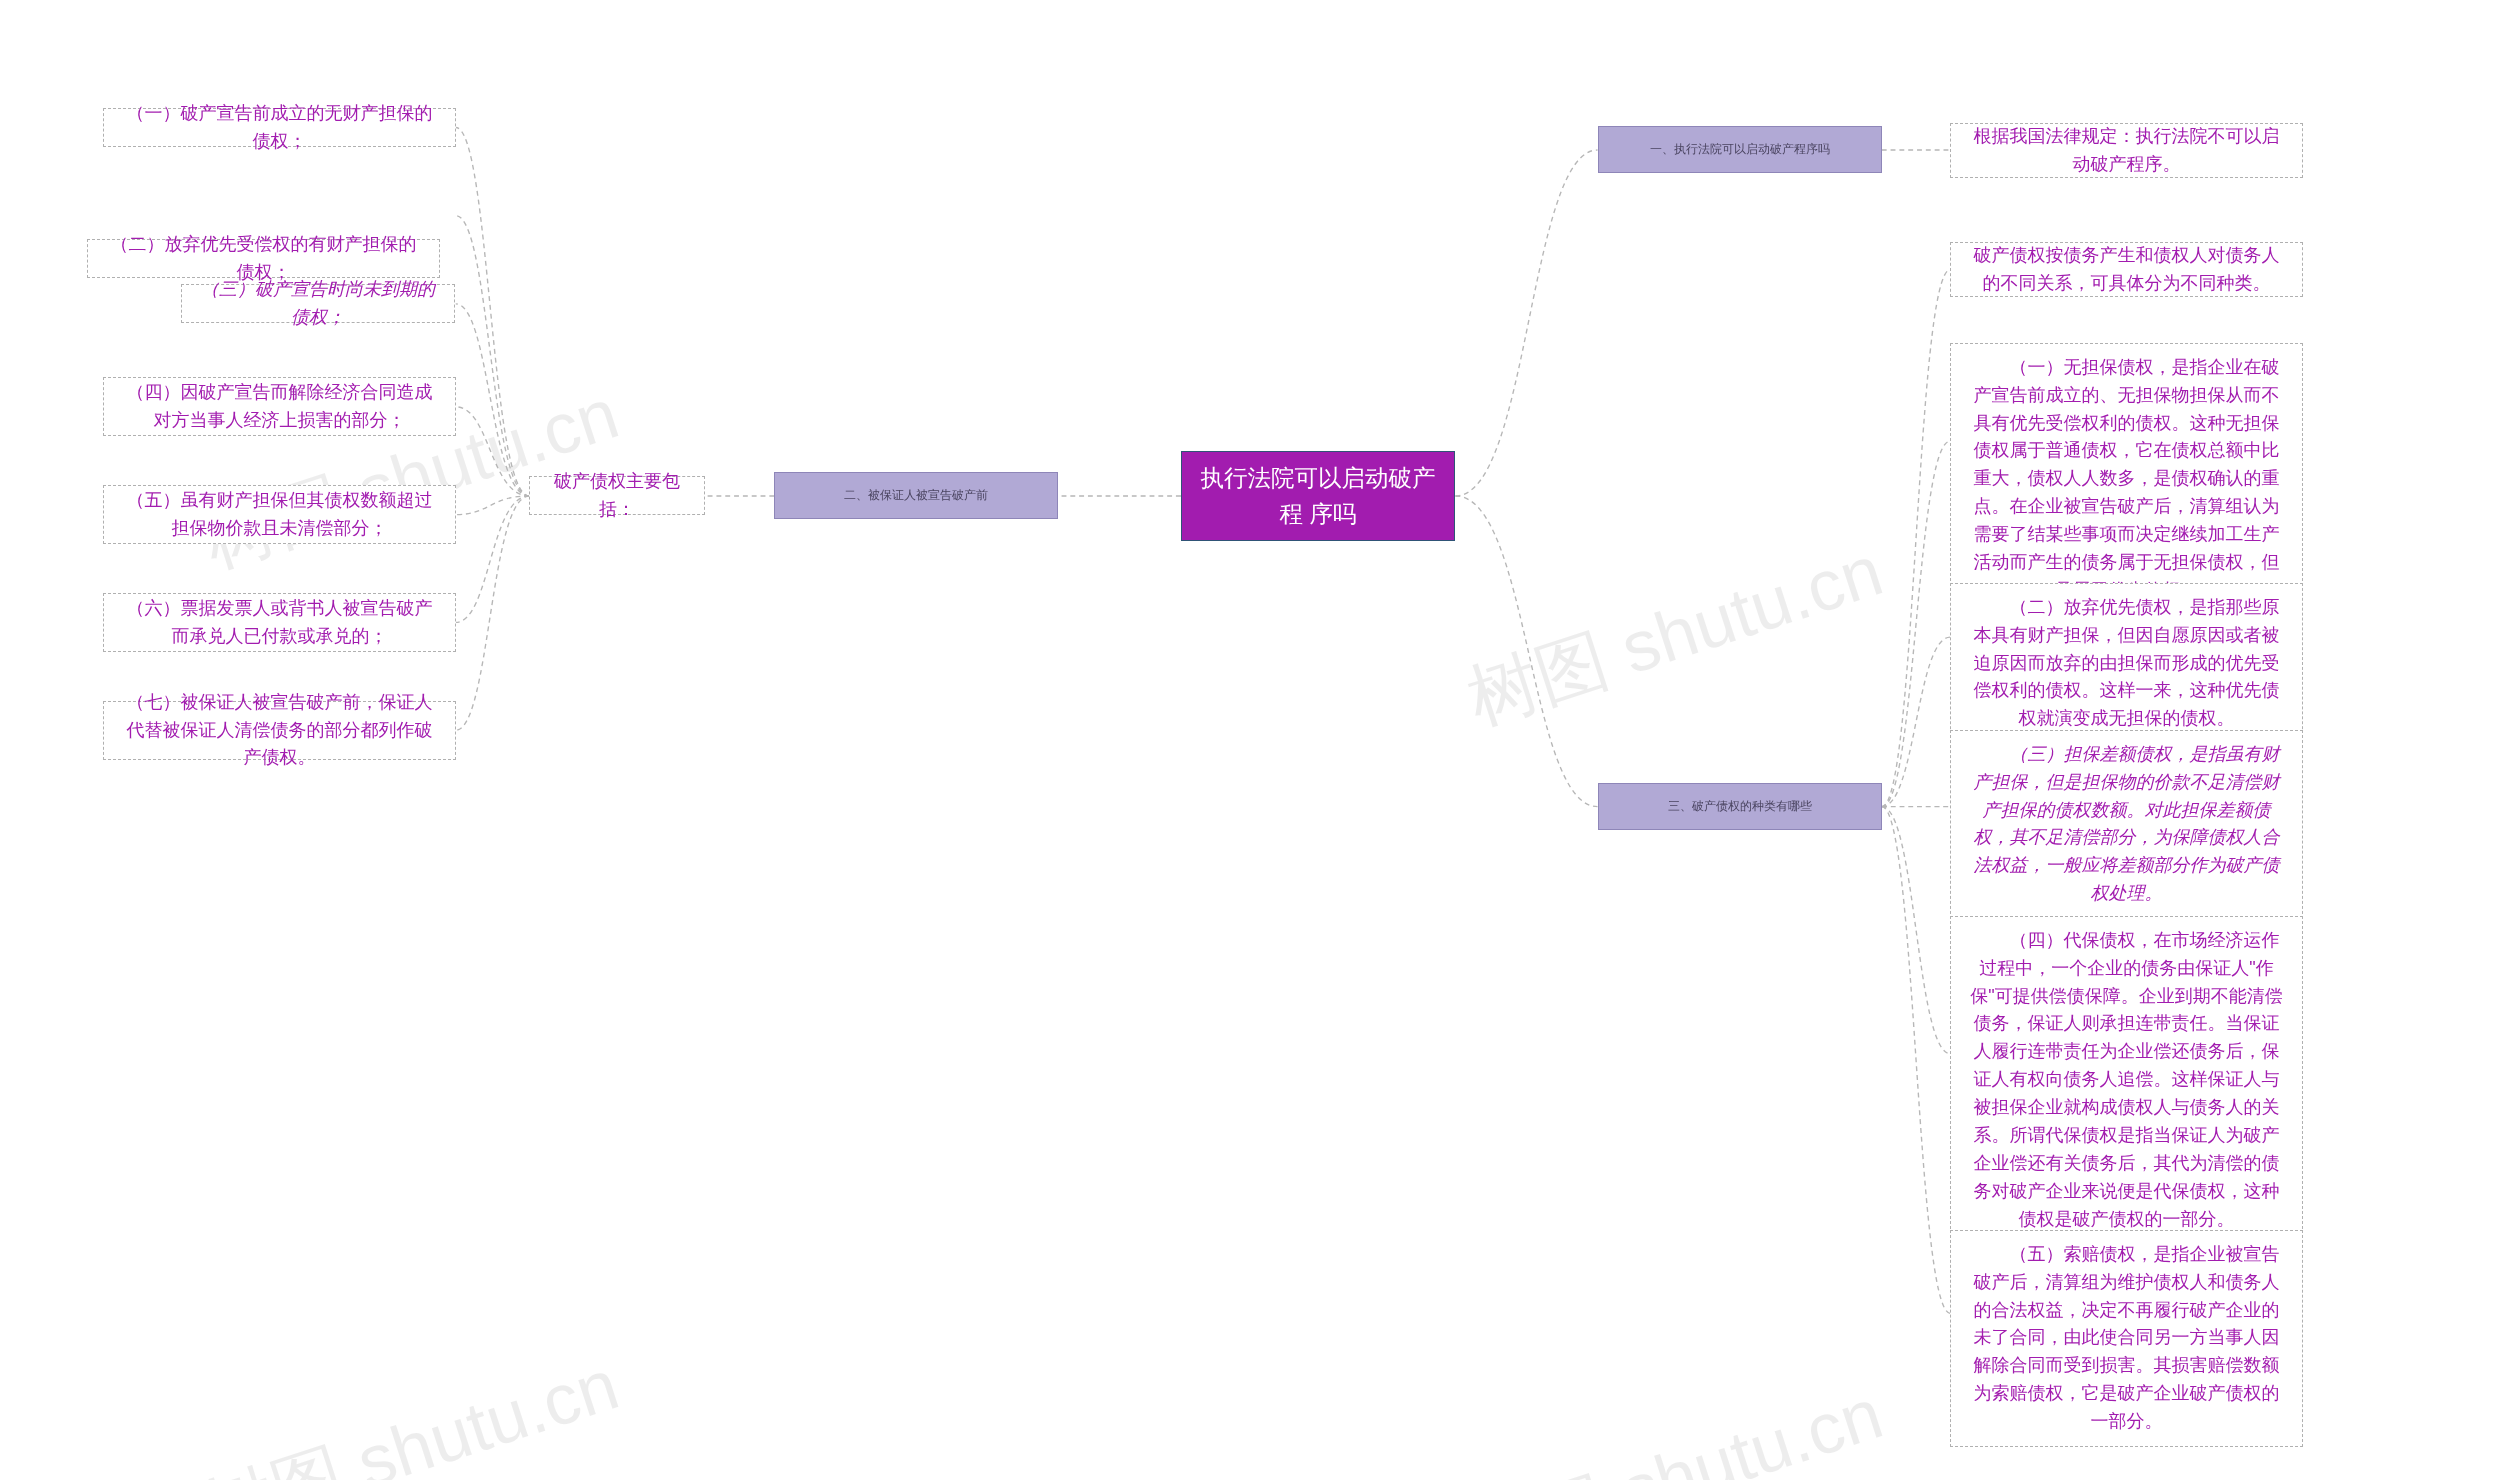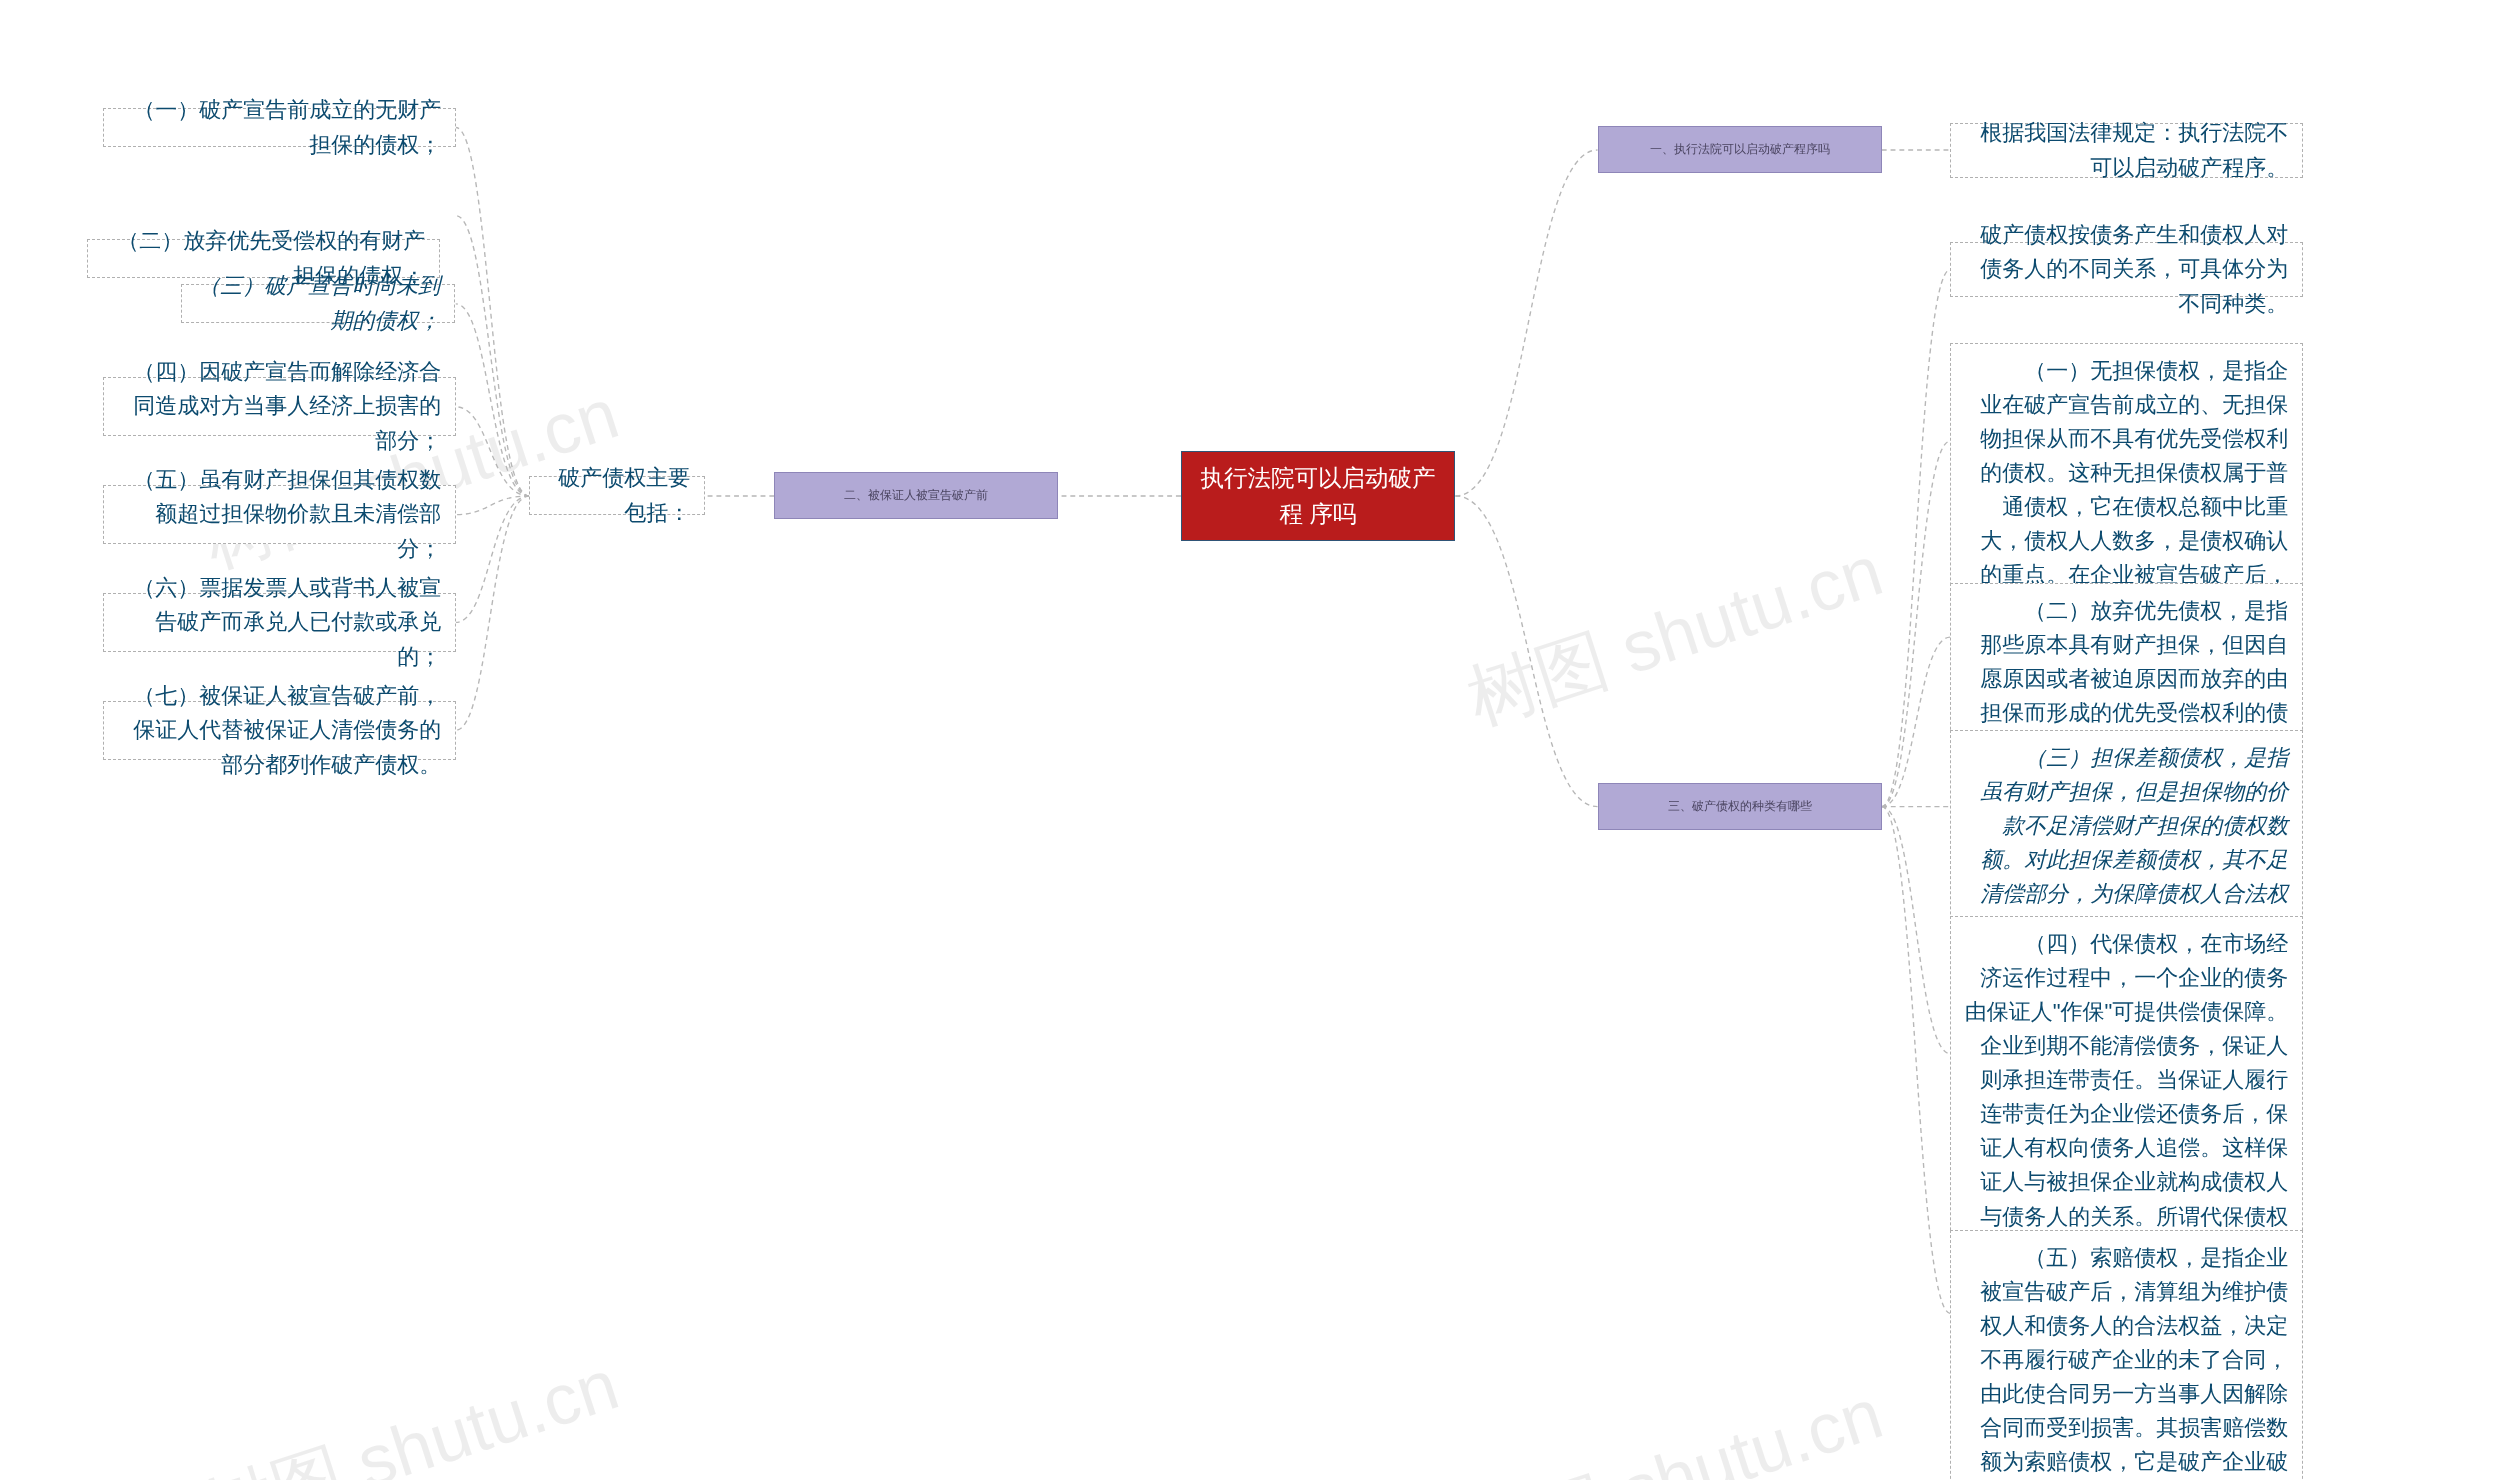--- a/index.html
+++ b/index.html
@@ -44,41 +44,41 @@
   .node {
     position: absolute;
     display: flex;
     align-items: center;
     justify-content: center;
     text-align: center;
     line-height: 1.55;
     padding: 9.8px 13.7px;
   }
   .root {
-    background: #b91c1c;
+    background: #a21caf;
     color: #fff;
     border: 1px solid #2f5476;
     font-size: 23.5px;
     width: 274px;
     height: 90px;
   }
   .branch {
     background: #b1a9d5;
     border: 1px solid #8e86b8;
     color: #4a4460;
     font-size: 12px;
     width: 284px;
     height: 47px;
   }
   .sub {
     background: #fff;
     border: 1.3px dashed #b0b0b0;
-    color: #0c4a6e;
-    font-size: 22px;
-    text-align: right;
+    color: #a21caf;
+    font-size: 18px;
+    text-align: center;
     justify-content: flex-start;
   }
   .sub.small { width: 274px; font-style: italic; }
   .sub.wide  { width: 353px; }
   .sub.vtall { height: auto; }
 </style>
 </head>
 <body>
 
 <div class="watermark wm1">树图 shutu.cn</div>

